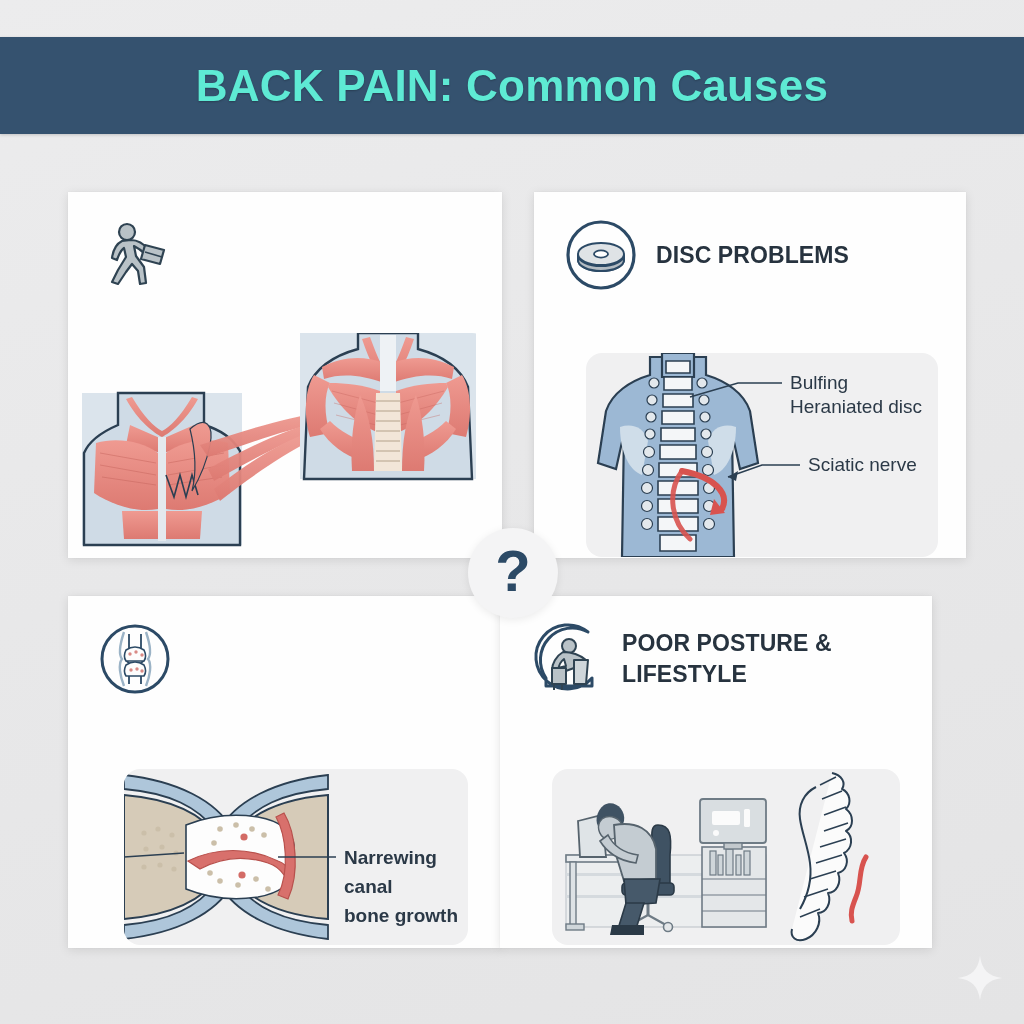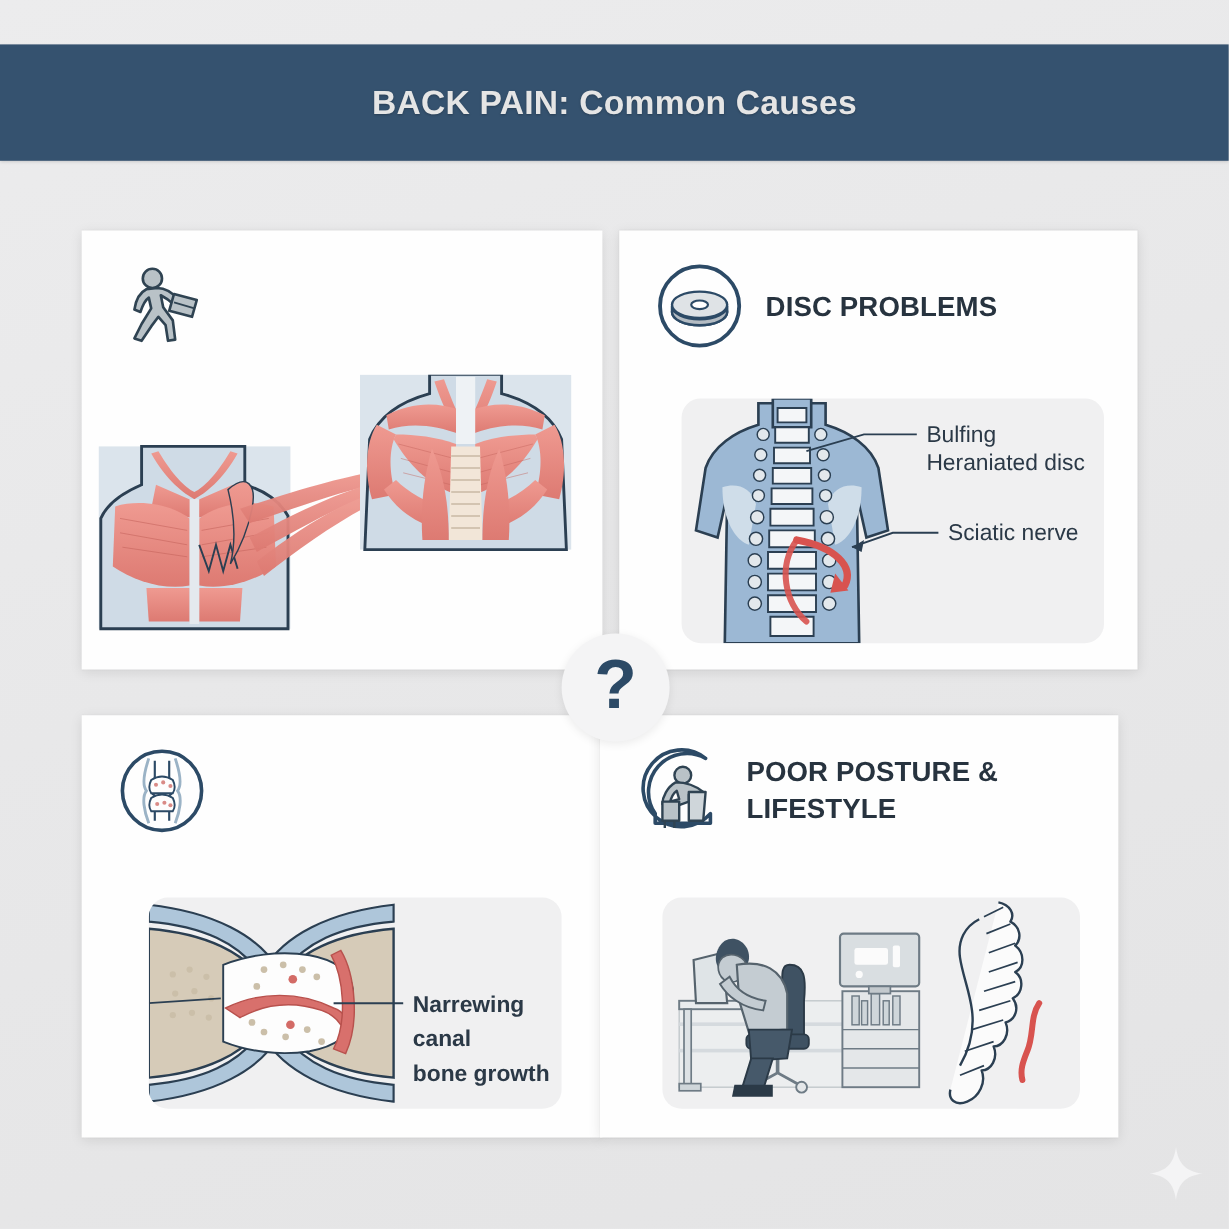--- a/index.html
+++ b/index.html
@@ -17,36 +17,36 @@
 
   
   .header-band {
     position: absolute; left: 0; top: 37px;
     width: 1024px; height: 97px;
     background: #35526f;
     display: flex; align-items: center; justify-content: center;
     box-shadow: 0 1px 3px rgba(0,0,0,.18);
   }
   .header-title {
-    color: #e5e5e5;
-    font-size: 28px;
+    color: #5eead4;
+    font-size: 44px;
     font-weight: bold;
     letter-spacing: .2px;
     white-space: nowrap;
     text-shadow: 0 1px 2px rgba(0,0,0,.25);
   }
 
   
   .card {
     position: absolute;
     background: #fefefe;
     box-shadow: 0 2px 10px rgba(0,0,0,.10), 0 0 1px rgba(0,0,0,.08);
   }
   #card-tl { left: 68px;  top: 192px; width: 434px; height: 366px; }
-  #card-tr { left: 516px; top: 192px; width: 432px; height: 366px; }
+  #card-tr { left: 534px; top: 192px; width: 432px; height: 366px; }
   #card-bl { left: 68px;  top: 596px; width: 434px; height: 352px; }
   #card-br { left: 500px; top: 596px; width: 432px; height: 352px; }
 
   .card-head {
     display: flex; align-items: center; gap: 18px;
     padding: 26px 20px 0 30px;
   }
   .card-title {
     color: #27333f;
     font-size: 23px;
@@ -56,20 +56,21 @@
     white-space: pre-line;
   }
   .icon-slot { flex: 0 0 auto; width: 74px; height: 74px; }
   .icon-slot svg { display: block; width: 100%; height: 100%; }
 
   
   .illus {
     position: absolute;
     border-radius: 16px;
     overflow: hidden;
+    margin-top: 21px;
   }
   .illus svg { display: block; width: 100%; height: 100%; }
   .illus-plain { background: transparent; }
   .illus-grey  { background: #f0f0f1; }
 
   #illus-tl { left: 14px;  top: 120px; width: 406px; height: 232px; }
   #illus-tr { left: 52px;  top: 140px; width: 352px; height: 204px; }
   #illus-bl { left: 56px;  top: 152px; width: 344px; height: 176px; font-weight: bold; }
   #illus-br { left: 52px;  top: 152px; width: 348px; height: 176px; }
 

